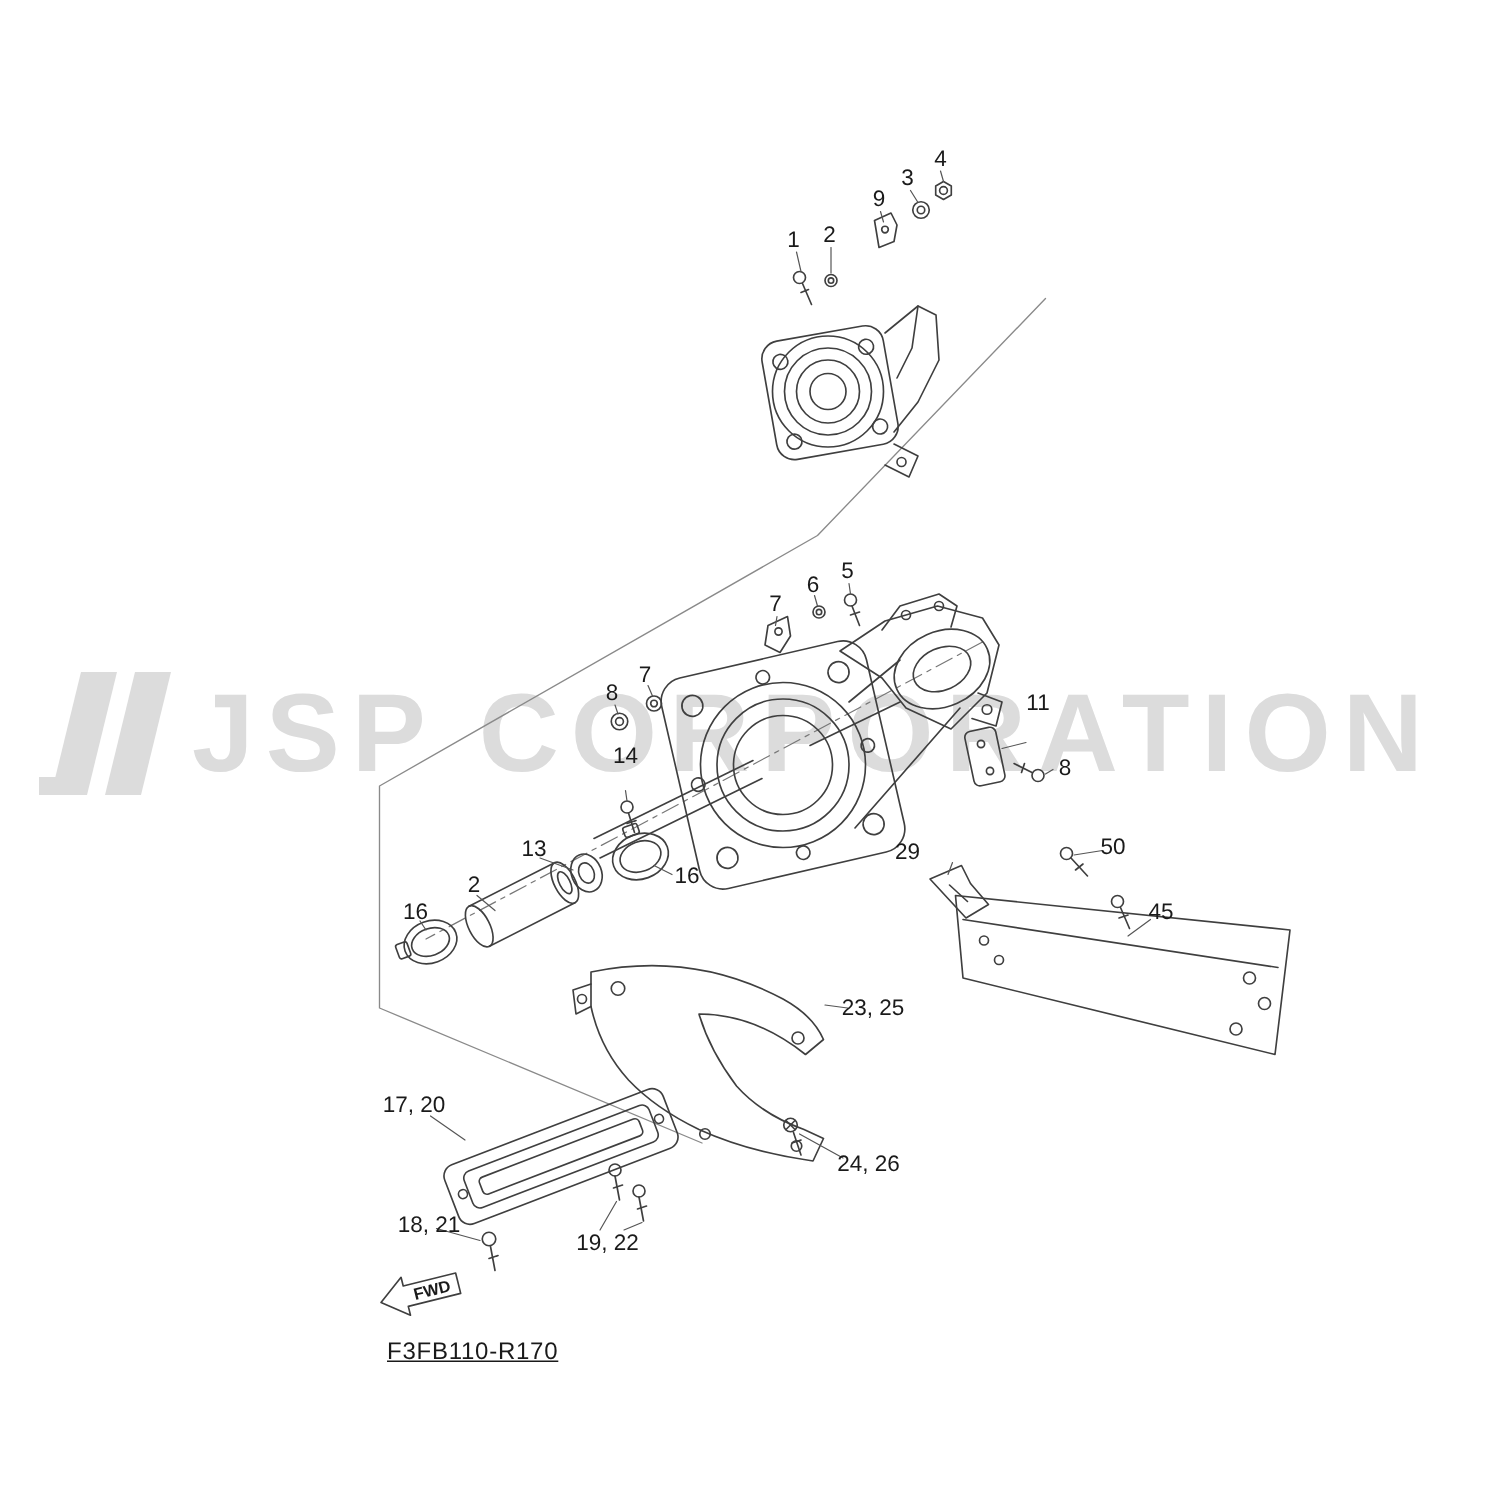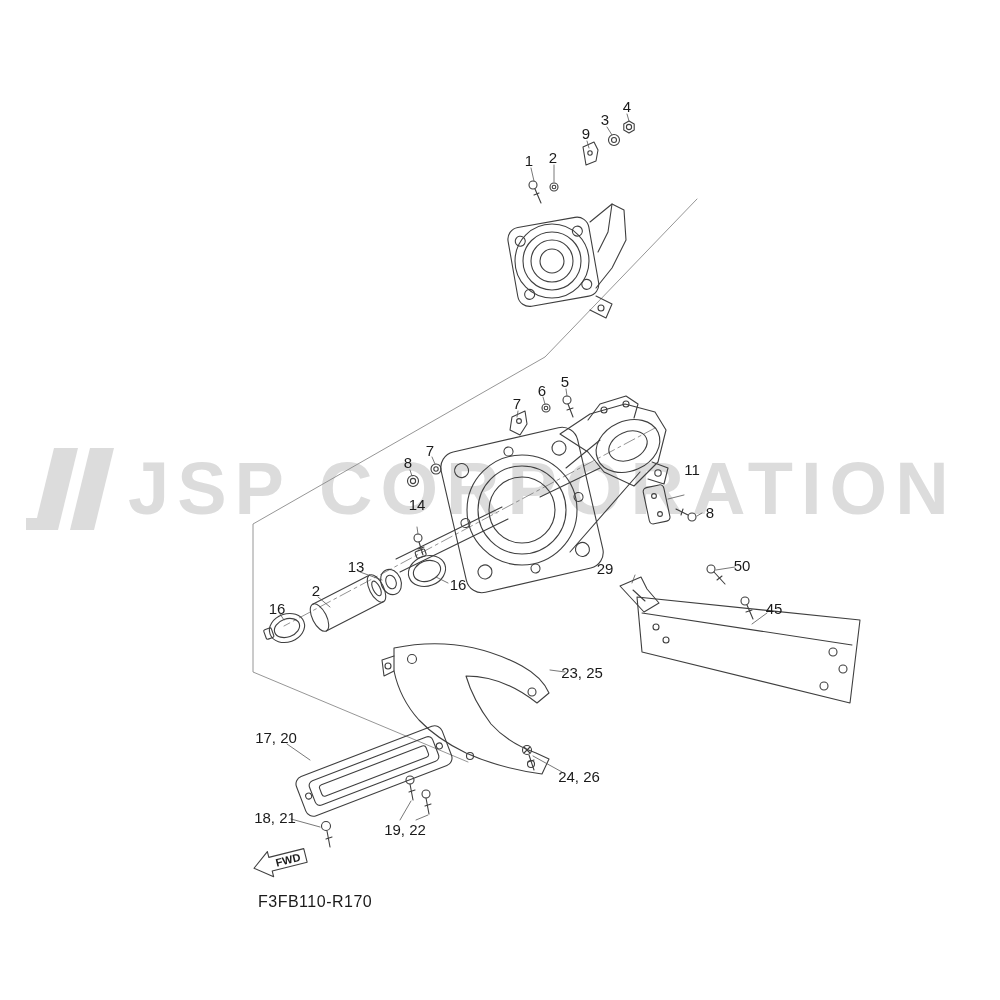--- a/index.html
+++ b/index.html
@@ -4,21 +4,21 @@
 <style>
   html,body{margin:0;padding:0;background:#ffffff;}
   .canvas{position:relative;width:1000px;height:1000px;background:#ffffff;overflow:hidden;
           font-family:"Liberation Sans",sans-serif;}
   .watermark{position:absolute;left:26px;top:446px;display:flex;align-items:center;gap:10px;
              color:#dcdcdc;pointer-events:none;}
   .wm-text{font-weight:bold;font-size:74px;letter-spacing:8px;white-space:nowrap;line-height:86px;}
   .art{position:absolute;left:0;top:0;}
   .co{position:absolute;transform:translate(-50%,-50%);font-size:15px;color:#1a1a1a;
       white-space:nowrap;line-height:1;}
-  .part-code{position:absolute;left:258px;top:893px;font-size:16px;color:#1a1a1a;letter-spacing:0.5px;}
+  .part-code{position:absolute;left:258px;top:893px;font-size:16px;color:#1a1a1a;letter-spacing:0.5px;text-decoration:underline;}
 </style>
 </head>
 <body>
 
 <div class="canvas">
 
   <div class="watermark">
     <svg width="92" height="86" viewBox="0 0 92 86">
       <rect x="0" y="72" width="12" height="12" fill="#dcdcdc"></rect>
       <path d="M28,2 L52,2 L32,84 L8,84 Z" fill="#dcdcdc"></path>
@@ -280,17 +280,17 @@
   <div class="co" style="left:316px;top:590px">2</div>
   <div class="co" style="left:458px;top:584px">16</div>
   <div class="co" style="left:277px;top:608px">16</div>
   <div class="co" style="left:605px;top:568px">29</div>
   <div class="co" style="left:742px;top:565px">50</div>
   <div class="co" style="left:774px;top:608px">45</div>
   <div class="co" style="left:582px;top:672px">23, 25</div>
   <div class="co" style="left:276px;top:737px">17, 20</div>
   <div class="co" style="left:579px;top:776px">24, 26</div>
   <div class="co" style="left:405px;top:829px">19, 22</div>
-  <div class="co" style="left:275px;top:817px">18, 21</div>
+  <div class="co" style="left:286px;top:817px">18, 21</div>
 
   <div class="part-code">F3FB110-R170</div>
 
 </div>
 
 </body></html>

